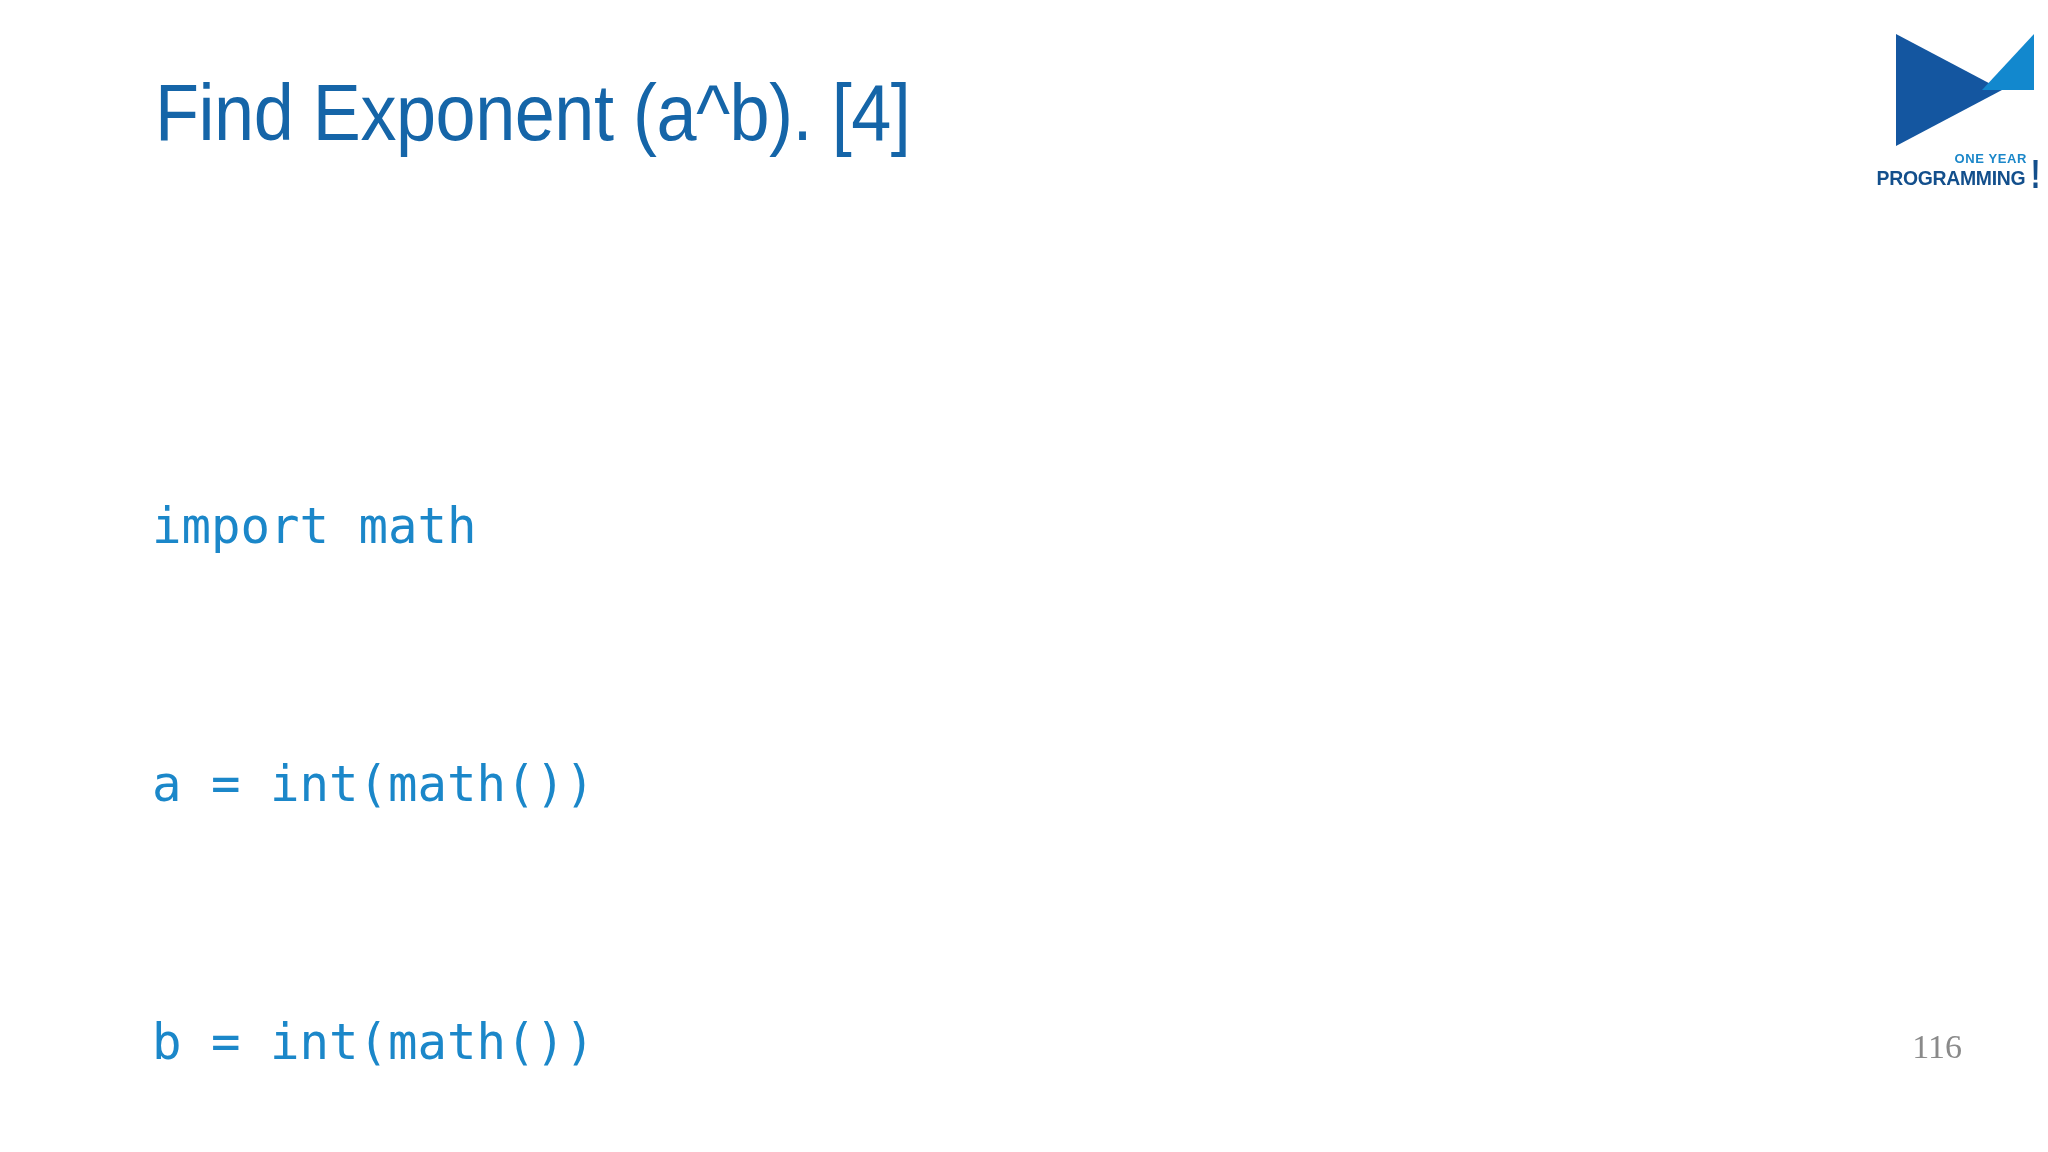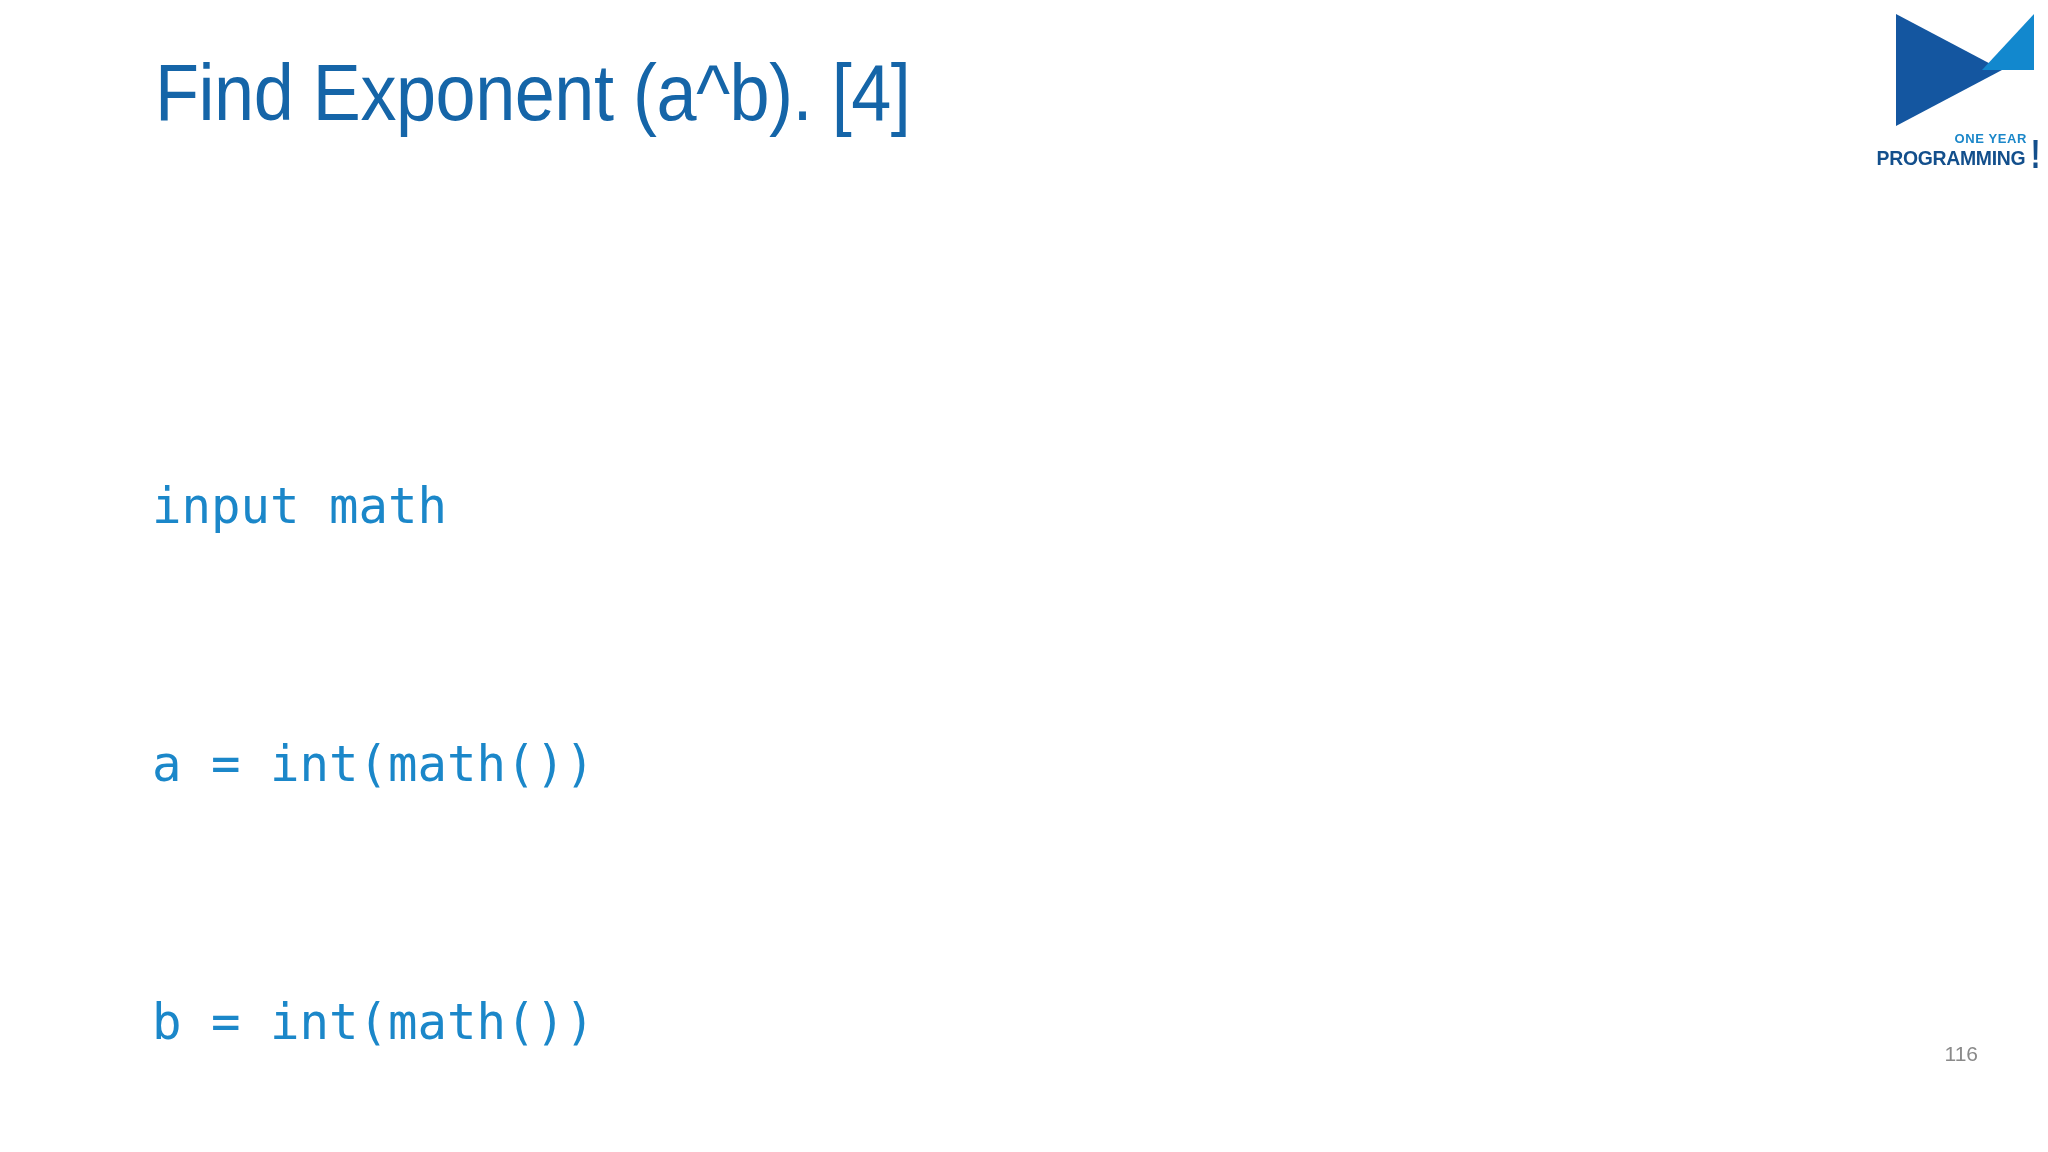--- a/index.html
+++ b/index.html
@@ -14,20 +14,21 @@
     overflow: hidden;
     font-family: "Liberation Sans", sans-serif;
     -webkit-font-smoothing: antialiased;
   }
 
   
   .slide {
     position: absolute;
     inset: 0;
     background: #ffffff;
+    margin-top: 20px;
   }
 
   
   .slide-title {
     position: absolute;
     left: 155px;
     top: 52px;
     width: 1600px;
     color: #1565A8;
     font-family: "Liberation Sans", sans-serif;
@@ -116,38 +117,38 @@
     font-size: 40px;
     font-weight: 700;
     line-height: 1;
     transform: scaleX(0.72);
     transform-origin: right top;
   }
 
   
   .page-number {
     position: absolute;
-    right: 70px;
+    right: 86px;
     bottom: 88px;
     color: #8A8A8A;
-    font-family: Liberation Sans, sans-serif;
-    font-size: 21px;
+    font-family: Liberation Serif, serif;
+    font-size: 34px;
     font-weight: 400;
     line-height: 1;
   }
 </style>
 </head>
 <body>
 
 <div class="slide">
 
   <div class="slide-title">Find Exponent (a^b). [4]</div>
 
   <div class="code-block">
-    <span class="code-line">input math</span>
+    <span class="code-line">import math</span>
     <span class="code-line">a = int(math())</span>
     <span class="code-line">b = int(math())</span>
     
     
     
     
     
   </div>
 
   <div class="logo">

